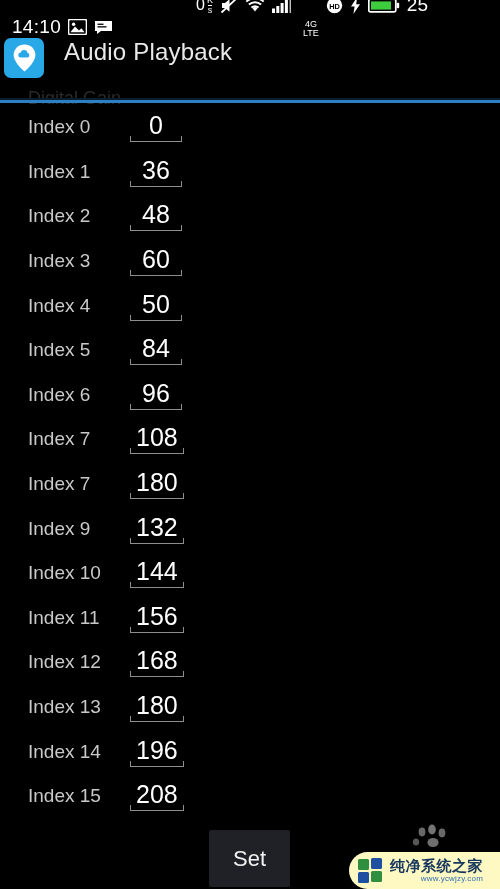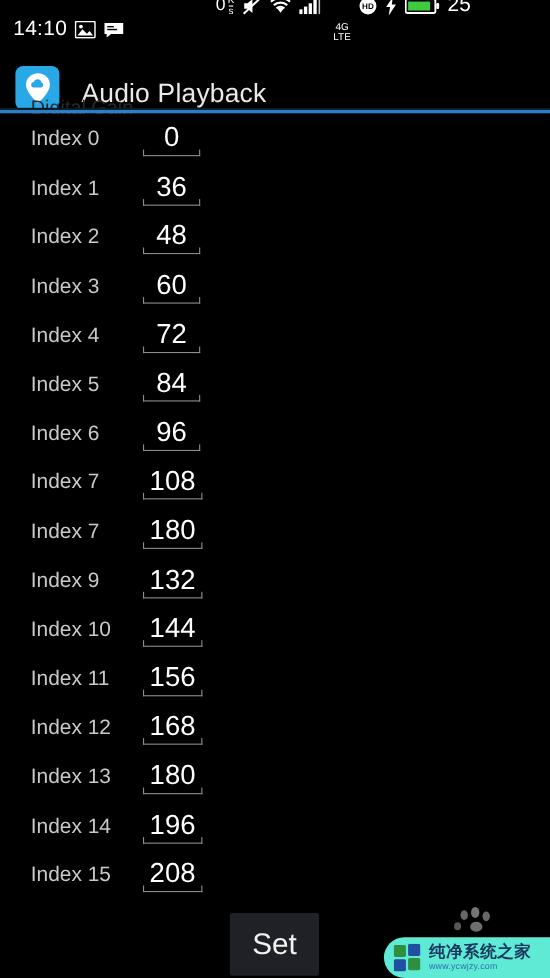--- a/index.html
+++ b/index.html
@@ -23,21 +23,21 @@
   .sb-rate { font-size:16px; display:flex; align-items:center; }
   .sb-rate .unit { font-size:9px; line-height:1; margin-left:2px; display:flex; flex-direction:column; align-items:center; }
   .sb-rate .unit b { font-weight:400; }
   .sb-rate .unit i { font-style:normal; border-top:1px solid #fff; padding-top:0px; }
   .sb-batt-num { font-size:19px; }
   svg.ic { display:block; }
 
   
   .appbar {
     position:absolute; top:38px; left:0; width:424px; height:62px;
-    display:flex; align-items:flex-end; padding-left:14px; background:#000;
+    display:flex; align-items:flex-start; padding-left:4px; background:#000;
   }
   .app-icon {
     width:40px; height:40px; border-radius:7px; background:#29a8e8;
     display:flex; align-items:center; justify-content:center; flex:0 0 auto;
   }
   .app-title { color:#e9e9e9; font-size:24px; margin-left:20px; letter-spacing:.2px; }
 
   .divider {
     position:absolute; top:100px; left:0; width:500px; height:3px;
     background:#2d7fc4;
@@ -73,31 +73,31 @@
   }
   .field .tick-l, .field .tick-r {
     position:absolute; bottom:0; width:1px; height:6px; background:#8d8d8d;
   }
   .field .tick-l { left:0; }
   .field .tick-r { right:0; }
 
   
   .setbtn {
     position:absolute; left:209px; top:830px; width:81px; height:57px;
-    background:#1f2126; color:#f2f2f2; font-size:27px;
+    background:#1f2126; color:#f2f2f2; font-size:22px;
     display:flex; align-items:center; justify-content:center;
     border:none; border-radius:2px; font-family:"Liberation Sans", sans-serif;
   }
 
   
   .paw { position:absolute; left:406px; top:822px; width:52px; height:28px; opacity:.55; }
   .watermark {
     position:absolute; left:349px; top:852px; width:151px; height:37px;
-    background:#5eead4; border-radius:19px 0 0 19px;
-    display:flex; align-items:center; padding-left:9px; gap:6px; overflow:hidden;
+    background:#fef9c3; border-radius:19px 0 0 19px;
+    display:flex; align-items:center; padding-left:9px; gap:6px; overflow:hidden;text-align:right;
   }
   .wm-logo { width:26px; height:26px; flex:0 0 auto; }
   .wm-text { display:flex; flex-direction:column; justify-content:center; }
   .wm-cn { font-size:15px; color:#17365d; font-weight:bold; line-height:16px; letter-spacing:.5px; }
   .wm-url { font-size:8px; color:#2f6fb0; line-height:10px; letter-spacing:.2px; }
 </style>
 </head>
 <body>
 
 <div id="screen">
@@ -233,21 +233,21 @@
         <div class="field">
           <span class="tick-l"></span>
           <span class="field-value">60</span>
           <span class="tick-r"></span>
         </div>
       </div>
       <div class="row">
         <span class="row-label">Index 4</span>
         <div class="field">
           <span class="tick-l"></span>
-          <span class="field-value">72</span>
+          <span class="field-value">50</span>
           <span class="tick-r"></span>
         </div>
       </div>
       <div class="row">
         <span class="row-label">Index 5</span>
         <div class="field">
           <span class="tick-l"></span>
           <span class="field-value">84</span>
           <span class="tick-r"></span>
         </div>

